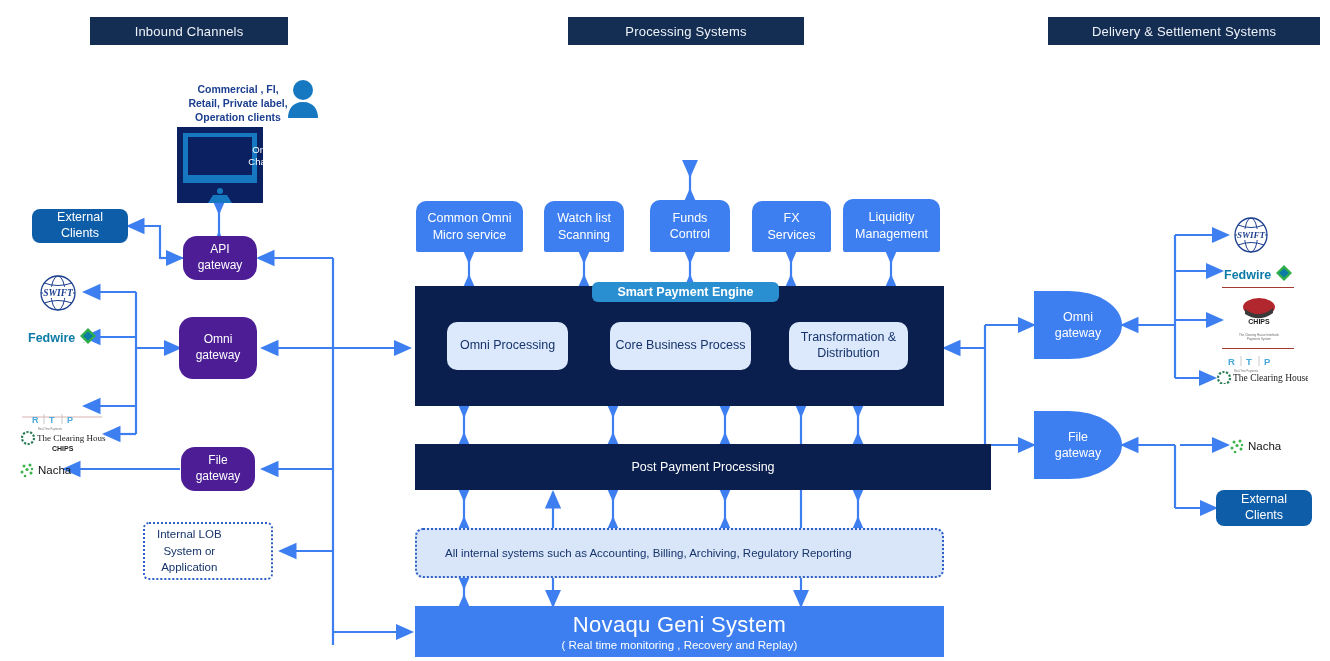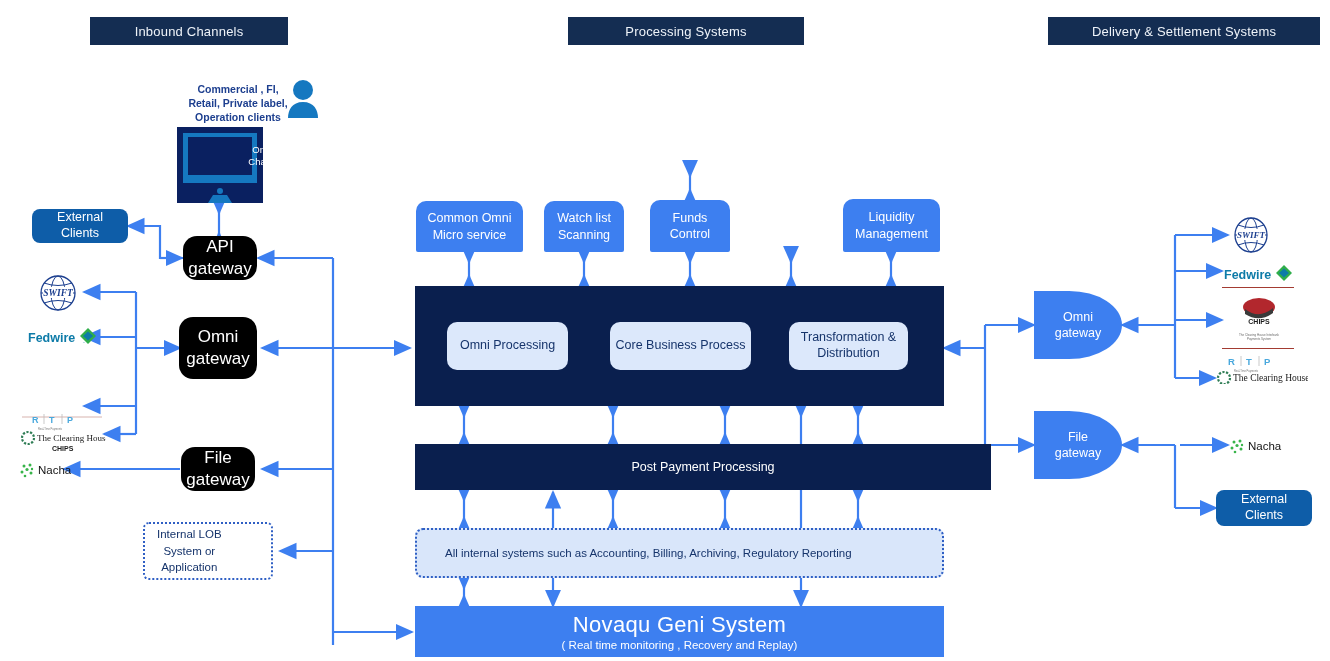--- a/index.html
+++ b/index.html
@@ -11,21 +11,21 @@
 
   
   .banner{background:#142d52;color:#eef3f9;font-size:13px;letter-spacing:.2px;height:28px;}
   .bx-darkblue{background:#0e5da8;color:#ffffff;border-radius:8px;font-size:12.5px;line-height:1.25;}
   .bx-steel{background:#3a74c4;color:#ffffff;border-radius:7px;font-size:12.5px;line-height:1.25;}
 
   
   .svc{background:#3d7ff0;color:#fff;border-radius:10px 10px 2px 2px;font-size:12.5px;line-height:1.3;}
 
   
-  .gw-left{background:#000000;color:#fff;border-radius:14px;font-size:17px;line-height:1.3;}
+  .gw-left{background:#4c1d95;color:#fff;border-radius:14px;font-size:12px;line-height:1.3;}
   
   .gw-right{background:#3d7ff0;color:#fff;font-size:12.5px;line-height:1.3;
             border-radius:0 60% 60% 0 / 0 50% 50% 0;}
 
   
   .slab{background:#0a1f4e;}
   .slab-lbl{color:#ffffff;font-size:12.5px;}
   .inner-pill{background:#dce8fb;color:#16346b;border-radius:10px;font-size:12.5px;line-height:1.25;}
   .spe{background:#2a8fd0;color:#ffffff;border-radius:6px;font-size:12.5px;font-weight:600;}
 
@@ -287,24 +287,27 @@
 System or
 Application</div>
 
 
   <div class="n svc" style="left:416px;top:201px;width:107px;height:51px;white-space:pre-line;">Common Omni
 Micro service</div>
   <div class="n svc" style="left:544px;top:201px;width:80px;height:51px;white-space:pre-line;">Watch list
 Scanning</div>
   <div class="n svc" style="left:650px;top:200px;width:80px;height:52px;white-space:pre-line;">Funds
 Control</div>
+  <div class="n svc" style="left:752px;top:201px;width:79px;height:51px;white-space:pre-line;">FX
+Services</div>
   <div class="n svc" style="left:843px;top:199px;width:97px;height:53px;white-space:pre-line;">Liquidity
 Management</div>
 
   <div class="n slab" style="left:415px;top:286px;width:529px;height:120px;"></div>
+  <div class="n spe" style="left:592px;top:282px;width:187px;height:20px;">Smart Payment Engine</div>
 
   <div class="n inner-pill" style="left:447px;top:322px;width:121px;height:48px;">Omni Processing</div>
   <div class="n inner-pill" style="left:610px;top:322px;width:141px;height:48px;">Core  Business Process</div>
   <div class="n inner-pill" style="left:789px;top:322px;width:119px;height:48px;white-space:pre-line;">Transformation &amp;
 Distribution</div>
 
   <div class="n slab slab-lbl" style="left:415px;top:444px;width:576px;height:46px;">Post Payment  Processing</div>
 
   <div class="n dotted-fill" style="left:415px;top:528px;width:529px;height:50px;">All internal systems such as Accounting, Billing, Archiving, Regulatory Reporting</div>
 

